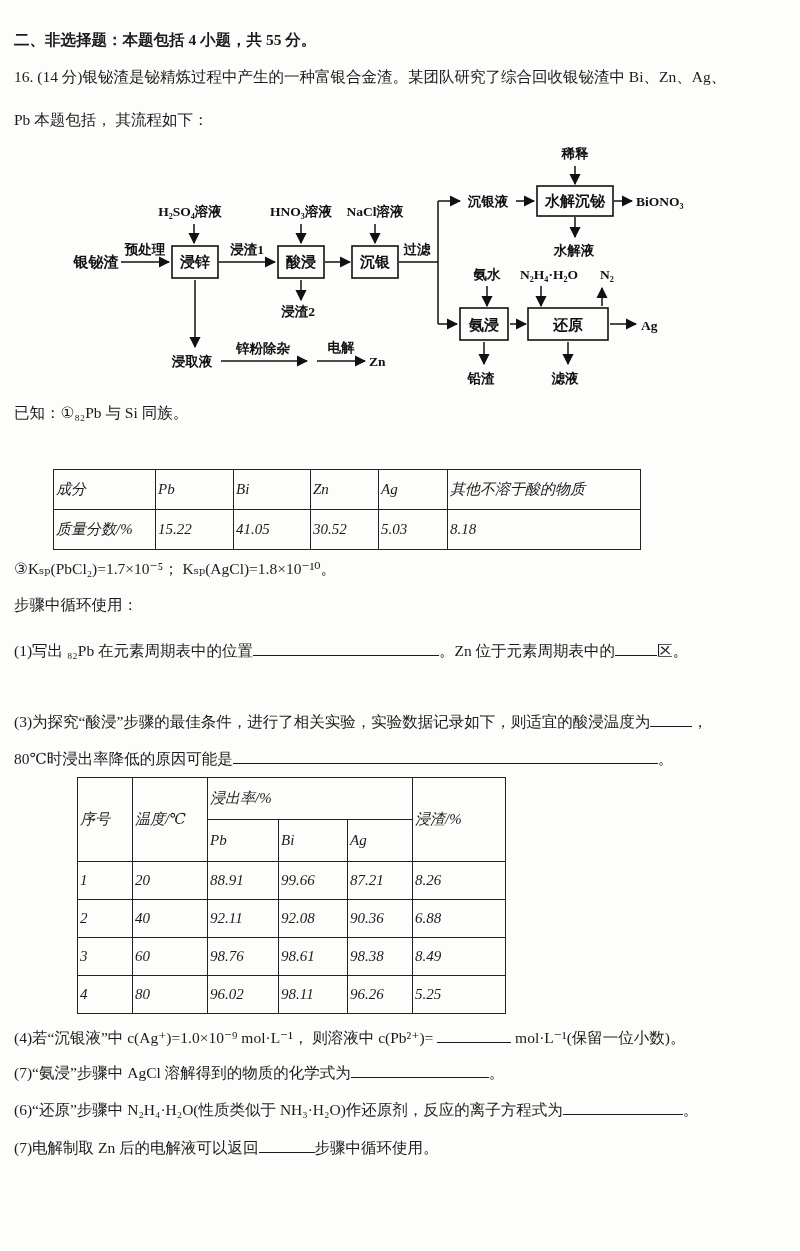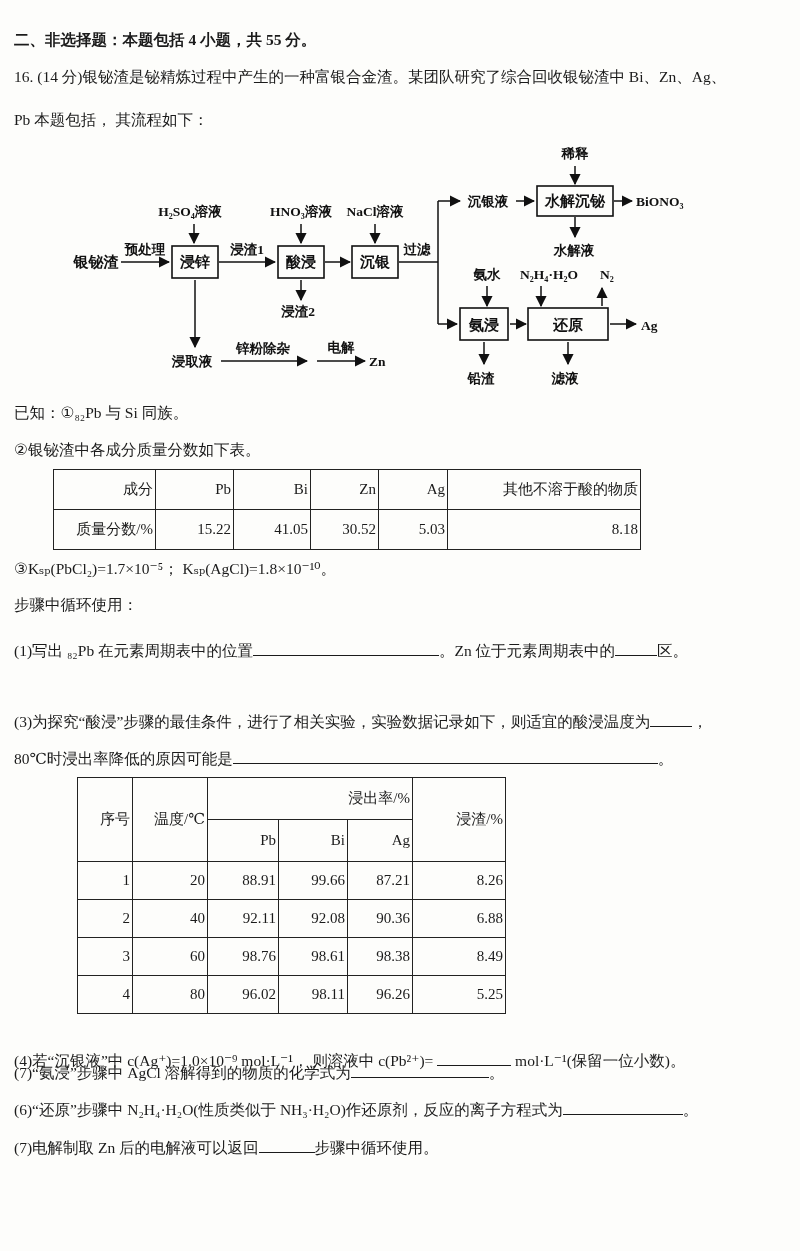--- a/index.html
+++ b/index.html
@@ -7,21 +7,21 @@
   .page{
     position:relative;width:800px;height:1251px;margin:0 auto;
     background:#fdfdfb;color:#1b1b1b;
     font-family:"Liberation Serif","DejaVu Serif","DejaVu Sans",serif;
     font-size:15.5px;overflow:hidden;
   }
   .line{position:absolute;left:14px;white-space:nowrap;}
   .sec-header{font-weight:bold;}
   .blank{display:inline-block;border-bottom:1.6px solid #1b1b1b;height:0.95em;vertical-align:baseline;}
   table.tbl{position:absolute;border-collapse:collapse;table-layout:fixed;font-size:15px;}
-  table.tbl td,table.tbl th{border:1.6px solid #222;text-align:right;vertical-align:middle;font-weight:normal;padding:0 2px;}
+  table.tbl td,table.tbl th{border:1.6px solid #222;text-align:left;vertical-align:middle;font-weight:normal;padding:0 2px;font-style:italic;}
   .footer{position:absolute;left:0;width:100%;text-align:center;font-size:13px;font-weight:bold;font-style:italic;letter-spacing:0.5px;}
   svg text{fill:#111;font-family:"Liberation Serif","DejaVu Serif","DejaVu Sans",serif;font-weight:bold;font-size:13.5px;}
   svg text.bx{font-size:15px;}
   svg .ln{stroke:#111;stroke-width:1.5;fill:none;}
   svg .box{fill:none;stroke:#111;stroke-width:1.6;}
 </style>
 </head>
 <body>
 
 <div class="page">
@@ -103,21 +103,20 @@
     <line class="ln" x1="510" y1="184" x2="526" y2="184" marker-end="url(#arw)"></line>
     <line class="ln" x1="610" y1="184" x2="636" y2="184" marker-end="url(#arw)"></line>
     <text x="641" y="190">Ag</text>
     <line class="ln" x1="484" y1="202" x2="484" y2="224" marker-end="url(#arw)"></line>
     <text x="481" y="243" text-anchor="middle">铅渣</text>
     <line class="ln" x1="568" y1="202" x2="568" y2="224" marker-end="url(#arw)"></line>
     <text x="565" y="243" text-anchor="middle">滤液</text>
   </svg>
 
   <div class="line" style="top:403px">已知：①₈₂Pb 与 Si 同族。</div>
-  <div class="line" style="top:440px">②银铋渣中各成分质量分数如下表。</div>
 
   <table class="tbl" style="left:53px;top:469px;width:587px">
     <colgroup>
         <col style="width:102px">
         <col style="width:78px">
         <col style="width:77px">
         <col style="width:68px">
         <col style="width:69px">
         <col style="width:193px">
       </colgroup>
@@ -205,21 +204,21 @@
       <td>4</td>
       <td>80</td>
       <td>96.02</td>
       <td>98.11</td>
       <td>96.26</td>
       <td>5.25</td>
     </tr>
   </tbody>
     </table>
 
-  <div class="line" style="top:1050px">
+  <div class="line" style="top:1027px">
     <span>(4)若“沉银液”中 c(Ag⁺)=1.0×10⁻⁹ mol·L⁻¹， 则溶液中 c(Pb²⁺)= </span><span class="blank" style="width:74px"></span><span> mol·L⁻¹(保留一位小数)。</span>
   </div>
   <div class="line" style="top:1062px">
     <span>(7)“氨浸”步骤中 AgCl 溶解得到的物质的化学式为</span><span class="blank" style="width:138px"></span><span>。</span>
   </div>
   <div class="line" style="top:1099px">
     <span>(6)“还原”步骤中 N₂H₄·H₂O(性质类似于 NH₃·H₂O)作还原剂，反应的离子方程式为</span><span class="blank" style="width:120px"></span><span>。</span>
   </div>
   <div class="line" style="top:1137px">
     <span>(7)电解制取 Zn 后的电解液可以返回</span><span class="blank" style="width:56px"></span><span>步骤中循环使用。</span>

